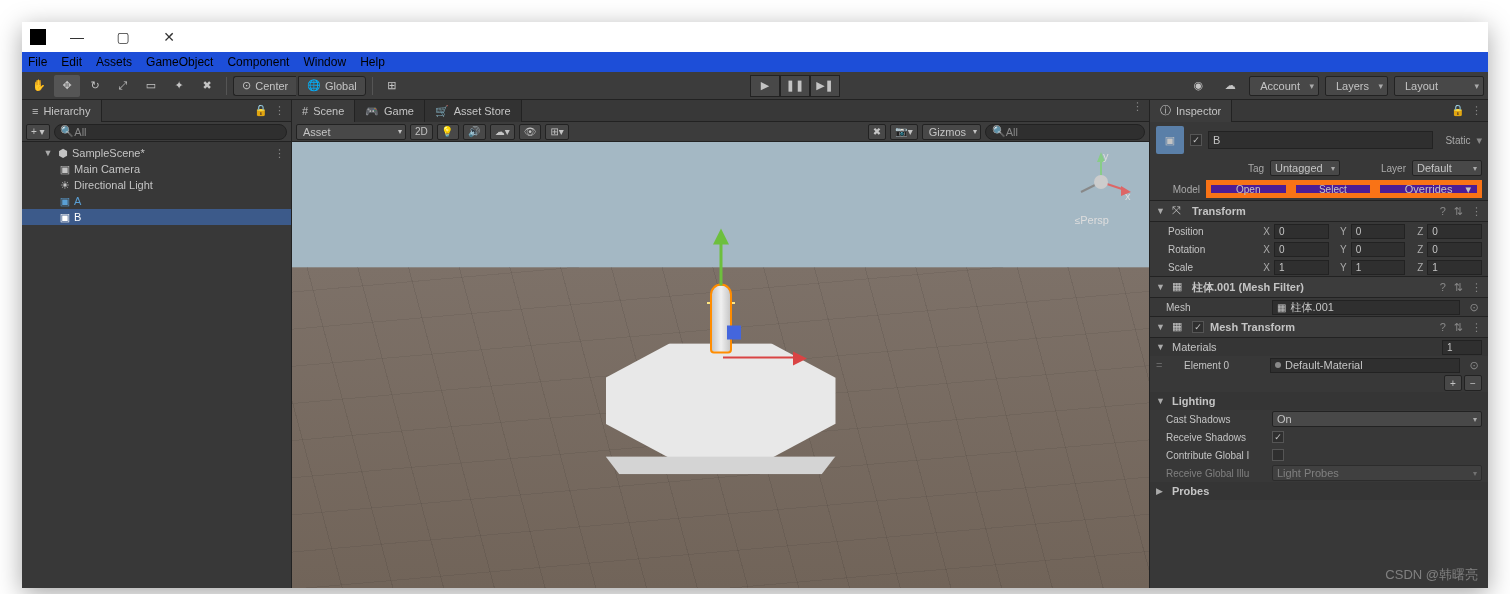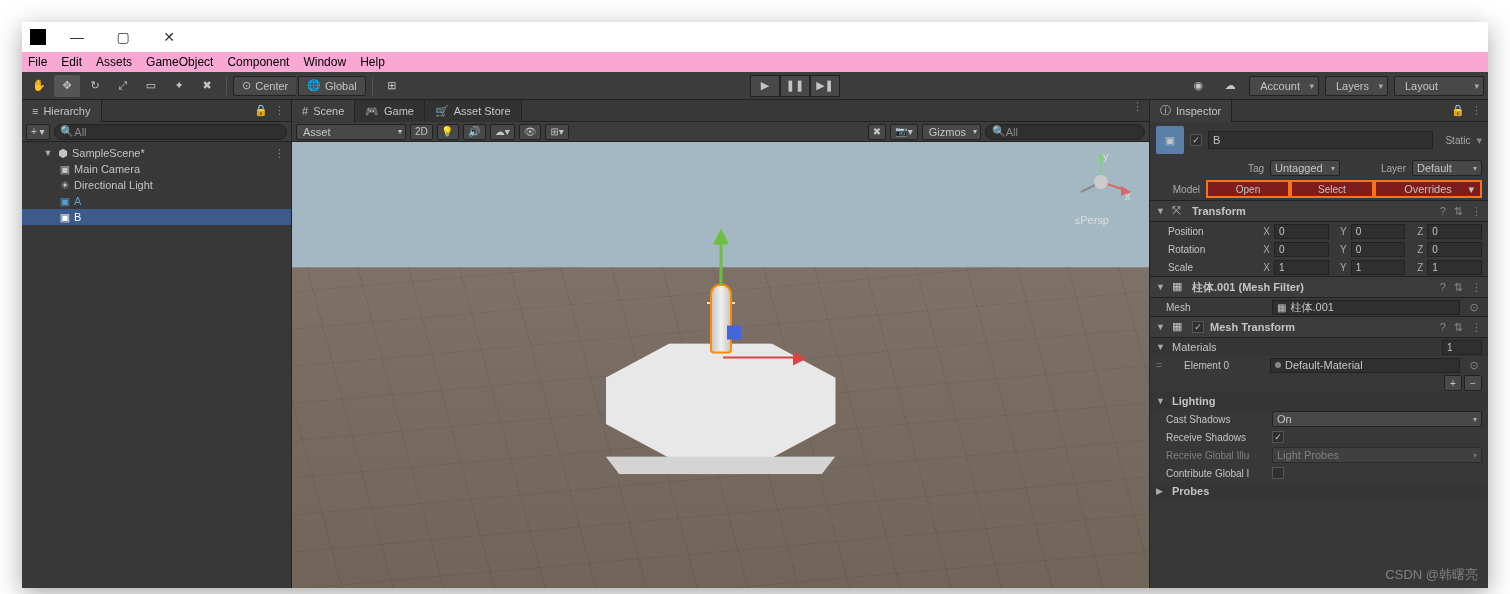--- a/index.html
+++ b/index.html
@@ -3,21 +3,21 @@
 <meta charset="utf-8">
 <style>
 * { margin:0; padding:0; box-sizing:border-box; font-family:"Segoe UI",Arial,sans-serif; font-size:11px; user-select:none; }
 body { background:#fff; width:1510px; height:594px; overflow:hidden; position:relative; }
 .shadow-frame { position:absolute; inset:22px 22px 6px 22px; background:#fff; box-shadow:0 6px 24px rgba(0,0,0,0.35); display:flex; flex-direction:column; }
 .titlebar { height:30px; display:flex; align-items:center; padding:0 4px 0 8px; background:#fff; color:#000; }
 .titlebar .app-ico { width:16px; height:16px; background:#000; margin-right:8px; }
 .titlebar .title { flex:1; font-size:12px; }
 .win-btns { display:flex; }
 .win-btn { width:46px; height:30px; display:flex; align-items:center; justify-content:center; color:#333; font-size:14px; }
-.menubar { height:20px; display:flex; align-items:center; padding:0 6px; background:#f9a8d4; color:#000; gap:14px; }
+.menubar { height:20px; display:flex; align-items:center; padding:0 6px; background:#1d4ed8; color:#000; gap:14px; }
 .menubar span { font-size:12px; }
 .editor { flex:1; background:#383838; display:flex; flex-direction:column; color:#c4c4c4; position:relative; }
 .toolbar { height:28px; background:#3c3c3c; border-bottom:1px solid #222; display:flex; align-items:center; padding:0 4px; gap:2px; }
 .tool-btn { width:26px; height:22px; display:flex; align-items:center; justify-content:center; border-radius:2px; color:#c4c4c4; }
 .tool-btn.active { background:#555; }
 .tool-div { width:1px; height:18px; background:#555; margin:0 4px; }
 .pill { height:20px; padding:0 8px; background:#484848; border:1px solid #222; border-radius:2px; display:flex; align-items:center; gap:4px; }
 .pill-l { border-radius:3px 0 0 3px; border-right:none; }
 .pill-r { border-radius:0 3px 3px 0; }
 .spacer { flex:1; }
@@ -70,21 +70,21 @@
 .insp-body { flex:1; overflow-y:auto; overflow-x:hidden; }
 .insp-head { padding:4px 6px; display:flex; align-items:center; gap:6px; }
 .cube-ico { width:28px; height:28px; background:#5a7fa8; border-radius:2px; display:flex; align-items:center; justify-content:center; }
 .name-field { flex:1; height:18px; background:#2f2f2f; border:1px solid #222; padding:0 4px; color:#c4c4c4; }
 .static-lbl { font-size:10px; color:#aaa;margin-left:6px; }
 .insp-row { display:flex; align-items:center; padding:2px 6px; gap:6px; height:20px;margin-left:48px; }
 .insp-label { width:60px; color:#aaa; font-size:10px; text-align:right; }
 .field { flex:1; height:16px; background:#484848; border:1px solid #222; border-radius:2px; padding:0 4px; display:flex; align-items:center; position:relative; font-size:10px; }
 .field.drop::after { content:"▾"; position:absolute; right:4px; font-size:8px; }
 .btn-row { display:flex; gap:0; padding:2px 6px; }
-.btn-seg { flex:1; height:18px; background:#7f1d1d; border:2px solid #f97316; display:flex; align-items:center; justify-content:center; font-size:10px; }
+.btn-seg { flex:1; height:18px; background:#4c1d95; border:5px solid #f97316; display:flex; align-items:center; justify-content:center; font-size:10px; }
 .comp-header { height:22px; background:#3c3c3c; border-top:1px solid #222; border-bottom:1px solid #222; display:flex; align-items:center; padding:0 6px; gap:6px; }
 .comp-toggle { color:#aaa; font-size:9px; width:10px; }
 .comp-ico { width:14px; height:14px; }
 .comp-title { flex:1; font-weight:600; font-size:11px; }
 .comp-ctrls { display:flex; gap:8px; color:#888; font-size:11px; }
 .vec-row { display:flex; align-items:center; padding:2px 6px; height:18px; gap:4px; }
 .vec-label { width:96px; color:#c4c4c4; font-size:10px; padding-left:12px; }
 .vec-axis { width:14px; text-align:right; color:#aaa; font-size:10px; }
 .vec-field { flex:1; height:15px; background:#2f2f2f; border:1px solid #222; padding:0 4px; font-size:10px; display:flex; align-items:center; }
 .sub-section { padding:2px 6px; display:flex; align-items:center; height:18px; gap:6px; }
@@ -397,30 +397,30 @@
           <div class="sub-section">
             <div class="sub-label">Cast Shadows</div>
             <div class="field drop">
                 <span>On</span>
               </div>
           </div>
           <div class="sub-section">
             <div class="sub-label">Receive Shadows</div>
             <div class="check">✓</div>
           </div>
+          <div class="sub-section">
+            <div class="sub-label">Contribute Global I</div>
+            <div class="check"></div>
+          </div>
           <div class="sub-section" style="opacity:0.5">
             <div class="sub-label">Receive Global Illu</div>
             <div class="field drop">
                 <span>Light Probes</span>
               </div>
           </div>
-          <div class="sub-section">
-            <div class="sub-label">Contribute Global I</div>
-            <div class="check"></div>
-          </div>
           <div class="sub-section" style="background:#353535">
             <span class="comp-toggle">▶</span>
             <span style="font-weight:600">Probes</span>
           </div>
         </div>
       </div>
     </div>
   </div>
 </div>
 

